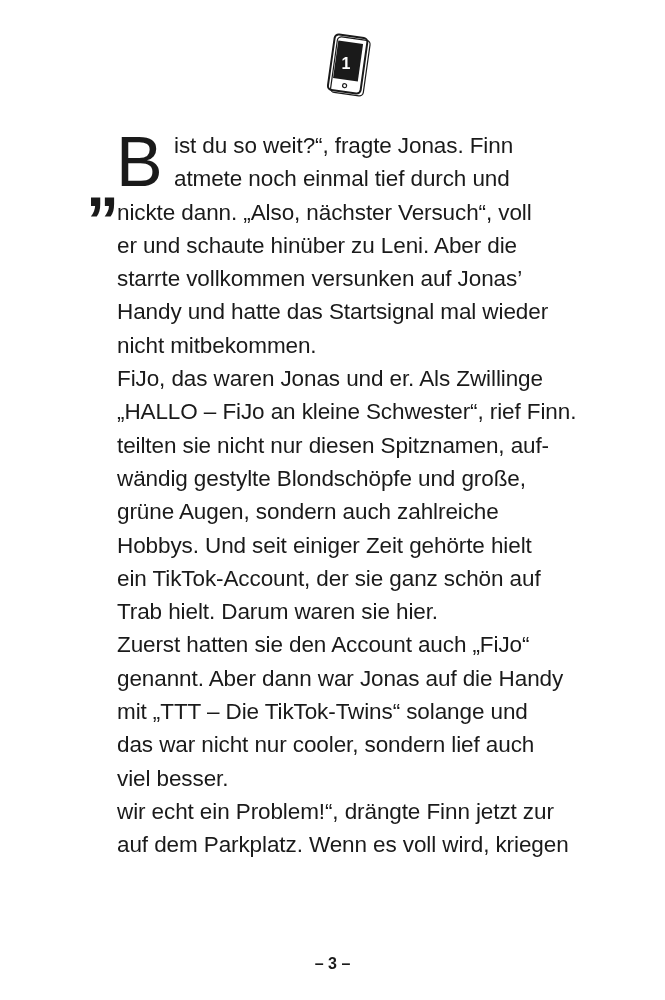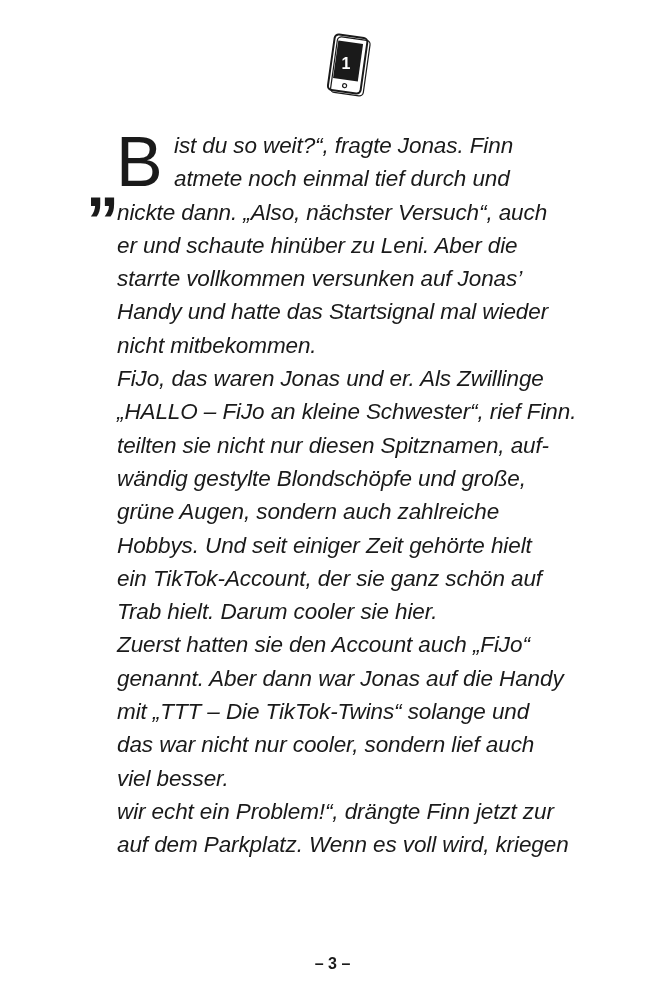--- a/index.html
+++ b/index.html
@@ -23,21 +23,20 @@
       height: 66px;
     }
     .text-block {
       position: absolute;
       left: 117px;
       top: 129px;
       width: 520px;
       font-size: 22.5px;
       line-height: 33.3px;
       letter-spacing: -0.1px;
-      font-style: italic;
     }
     .line {
       display: block;
       white-space: nowrap;
       height: 33.3px;
     }
     .dropcap-quote {
       position: absolute;
       left: 86px;
       top: 150px;
@@ -82,33 +81,33 @@
     <text x="22" y="37" font-family="Liberation Sans, sans-serif" font-size="16" font-weight="bold" fill="#ffffff" text-anchor="middle">1</text>
   </svg>
 </div>
 
 <div class="dropcap-quote">„</div>
 <div class="dropcap-letter">B</div>
 
 <div class="text-block">
   <span class="line first-lines">ist du so weit?“, fragte Jonas. Finn</span>
   <span class="line first-lines">atmete noch einmal tief durch und</span>
-  <span class="line">nickte dann. „Also, nächster Versuch“, auch</span>
+  <span class="line">nickte dann. „Also, nächster Versuch“, voll</span>
   <span class="line">er und schaute hinüber zu Leni. Aber die</span>
   <span class="line">starrte vollkommen versunken auf Jonas’</span>
   <span class="line">Handy und hatte das Startsignal mal wieder</span>
   <span class="line">nicht mitbekommen.</span>
   <span class="line">FiJo, das waren Jonas und er. Als Zwillinge</span>
   <span class="line">„HALLO – FiJo an kleine Schwester“, rief Finn.</span>
   <span class="line">teilten sie nicht nur diesen Spitznamen, auf-</span>
   <span class="line">wändig gestylte Blondschöpfe und große,</span>
   <span class="line">grüne Augen, sondern auch zahlreiche</span>
   <span class="line">Hobbys. Und seit einiger Zeit gehörte hielt</span>
   <span class="line">ein TikTok-Account, der sie ganz schön auf</span>
-  <span class="line">Trab hielt. Darum cooler sie hier.</span>
+  <span class="line">Trab hielt. Darum waren sie hier.</span>
   <span class="line">Zuerst hatten sie den Account auch „FiJo“</span>
   <span class="line">genannt. Aber dann war Jonas auf die Handy</span>
   <span class="line">mit „TTT – Die TikTok-Twins“ solange und</span>
   <span class="line">das war nicht nur cooler, sondern lief auch</span>
   <span class="line">viel besser.</span>
   <span class="line">wir echt ein Problem!“, drängte Finn jetzt zur</span>
   <span class="line">auf dem Parkplatz. Wenn es voll wird, kriegen</span>
 </div>
 
 <div class="page-number">– 3 –</div>

